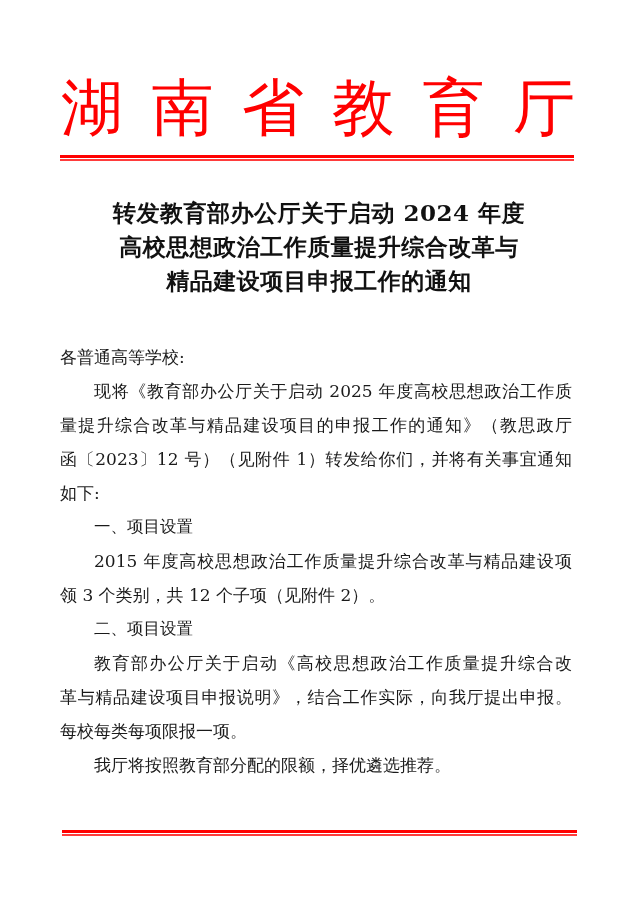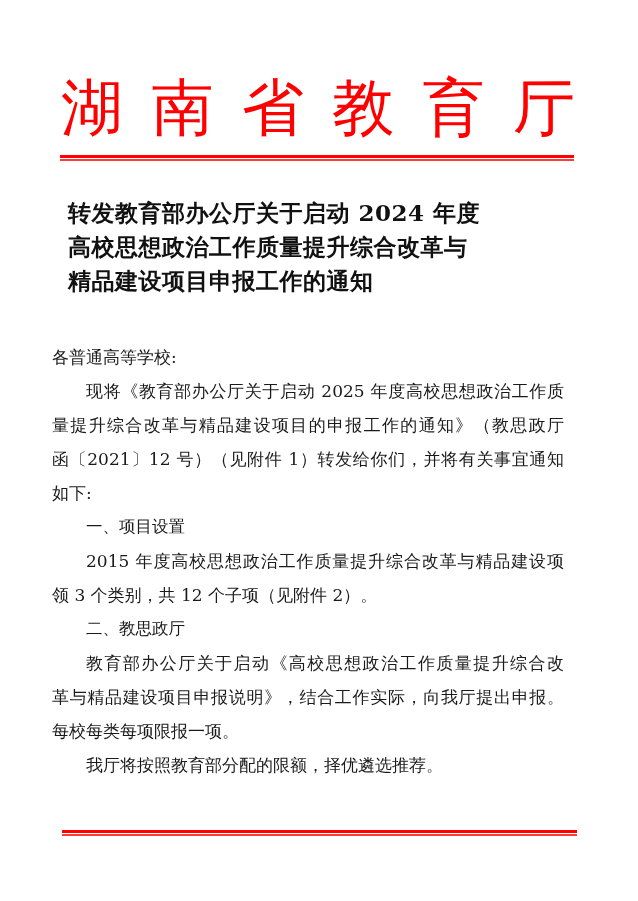--- a/index.html
+++ b/index.html
@@ -41,36 +41,36 @@
     background: linear-gradient(to bottom,
       #ff0000 0px, #ff0000 3px,
       #ffffff 3px, #ffffff 4px,
       #ff3b3b 4px, #ff3b3b 6px);
   }
   .rule.top { left: 60px; top: 155px; width: 514px; }
   .rule.bottom { left: 62px; top: 830px; width: 515px; }
 
   .title {
     position: absolute;
-    left: 68px;
+    left: 60px;
     top: 196px;
     width: 518px;
-    text-align: left;
+    text-align: center;
     font-family: "DejaVu Serif", "Liberation Serif", serif;
     font-weight: bold;
     font-size: 23px;
     line-height: 34px;
     color: #111;
     letter-spacing: 0.5px;
   }
   .title div { white-space: nowrap; }
 
   .body {
     position: absolute;
-    left: 52px;
+    left: 60px;
     top: 340px;
     width: 512px;
     font-family: "DejaVu Serif", "Liberation Serif", serif;
     font-size: 17px;
     line-height: 34px;
     color: #1a1a1a;
   }
   .line { white-space: nowrap; height: 34px; }
   .indent { padding-left: 34px; }
   .heading {
@@ -101,27 +101,27 @@
   <div>转发教育部办公厅关于启动 2024 年度</div>
   <div>高校思想政治工作质量提升综合改革与</div>
   <div>精品建设项目申报工作的通知</div>
 </div>
 
 <div class="body">
   <div class="line">各普通高等学校:</div>
 
   <div class="line indent justify">现将《教育部办公厅关于启动 2025 年度高校思想政治工作质</div>
   <div class="line justify">量提升综合改革与精品建设项目的申报工作的通知》（教思政厅</div>
-  <div class="line justify">函〔2021〕12 号）（见附件 1）转发给你们，并将有关事宜通知</div>
+  <div class="line justify">函〔2023〕12 号）（见附件 1）转发给你们，并将有关事宜通知</div>
   <div class="line">如下:</div>
 
   <div class="line indent heading">一、项目设置</div>
   <div class="line indent justify">2015 年度高校思想政治工作质量提升综合改革与精品建设项</div>
   <div class="line">领 3 个类别，共 12 个子项（见附件 2）。</div>
 
-  <div class="line indent heading">二、教思政厅</div>
+  <div class="line indent heading">二、项目设置</div>
   <div class="line indent justify">教育部办公厅关于启动《高校思想政治工作质量提升综合改</div>
   <div class="line justify">革与精品建设项目申报说明》，结合工作实际，向我厅提出申报。</div>
   <div class="line">每校每类每项限报一项。</div>
   <div class="line indent">我厅将按照教育部分配的限额，择优遴选推荐。</div>
 </div>
 
 <div class="rule bottom"></div>
 
 </body></html>

